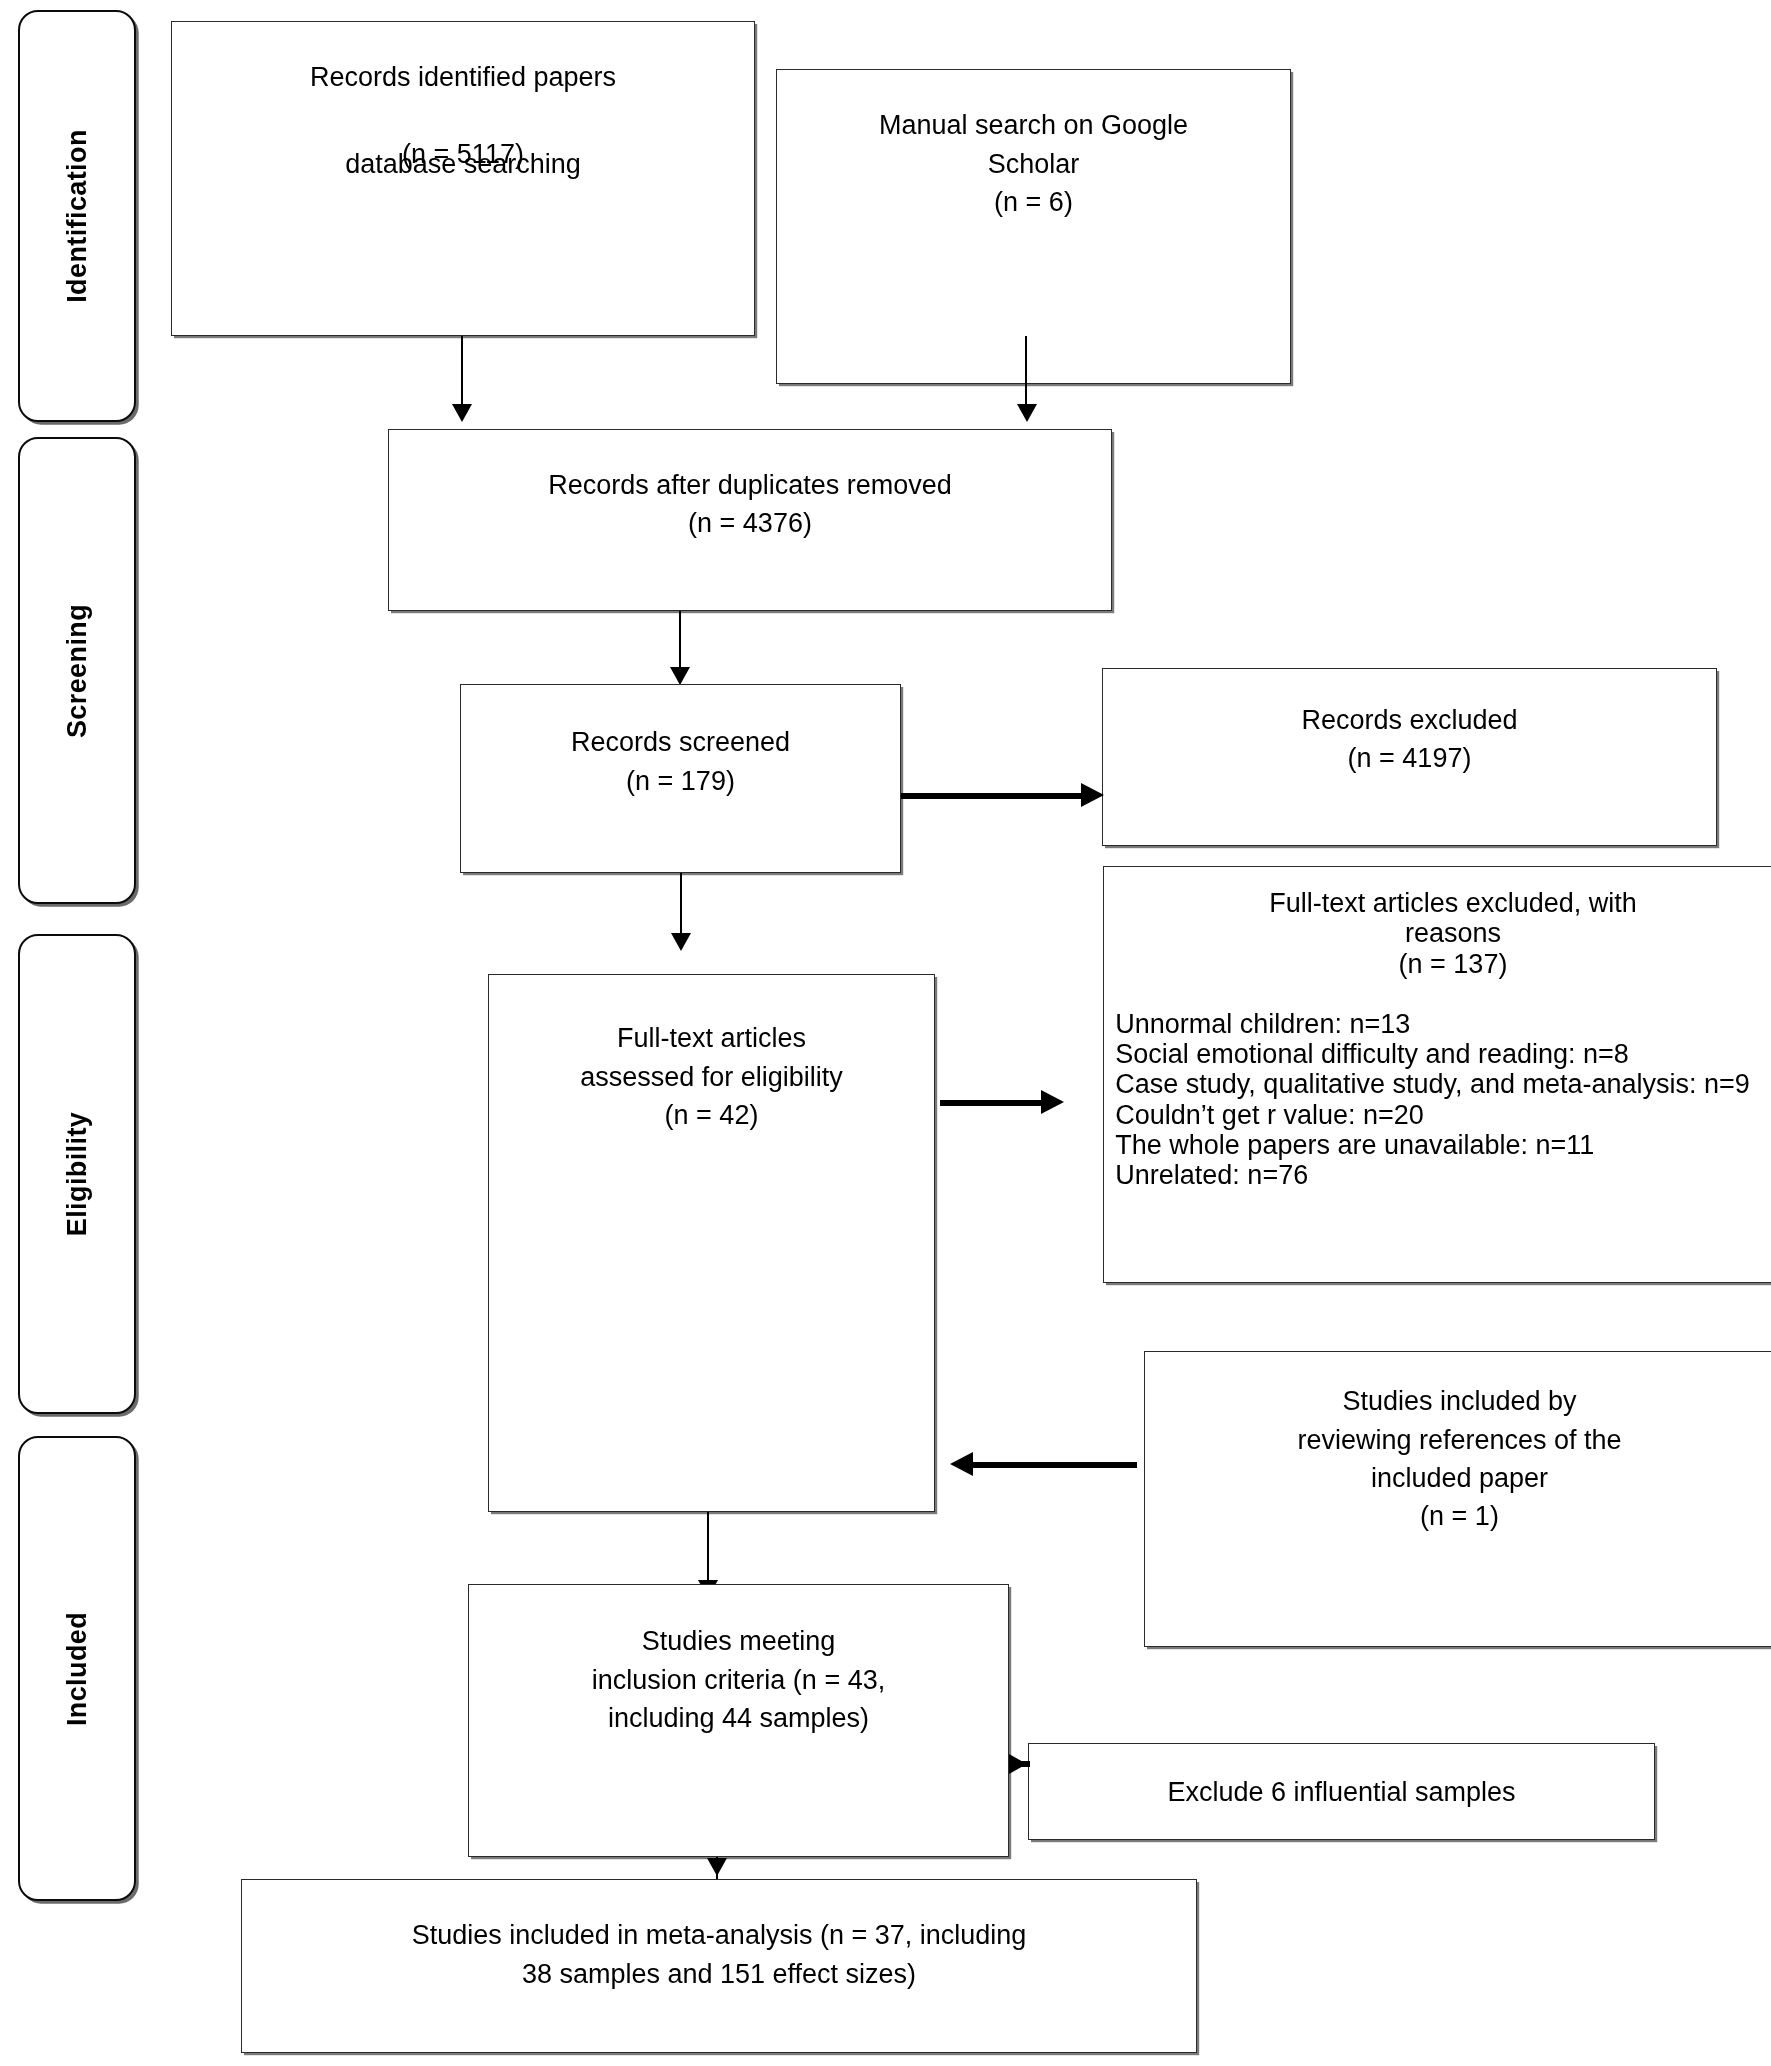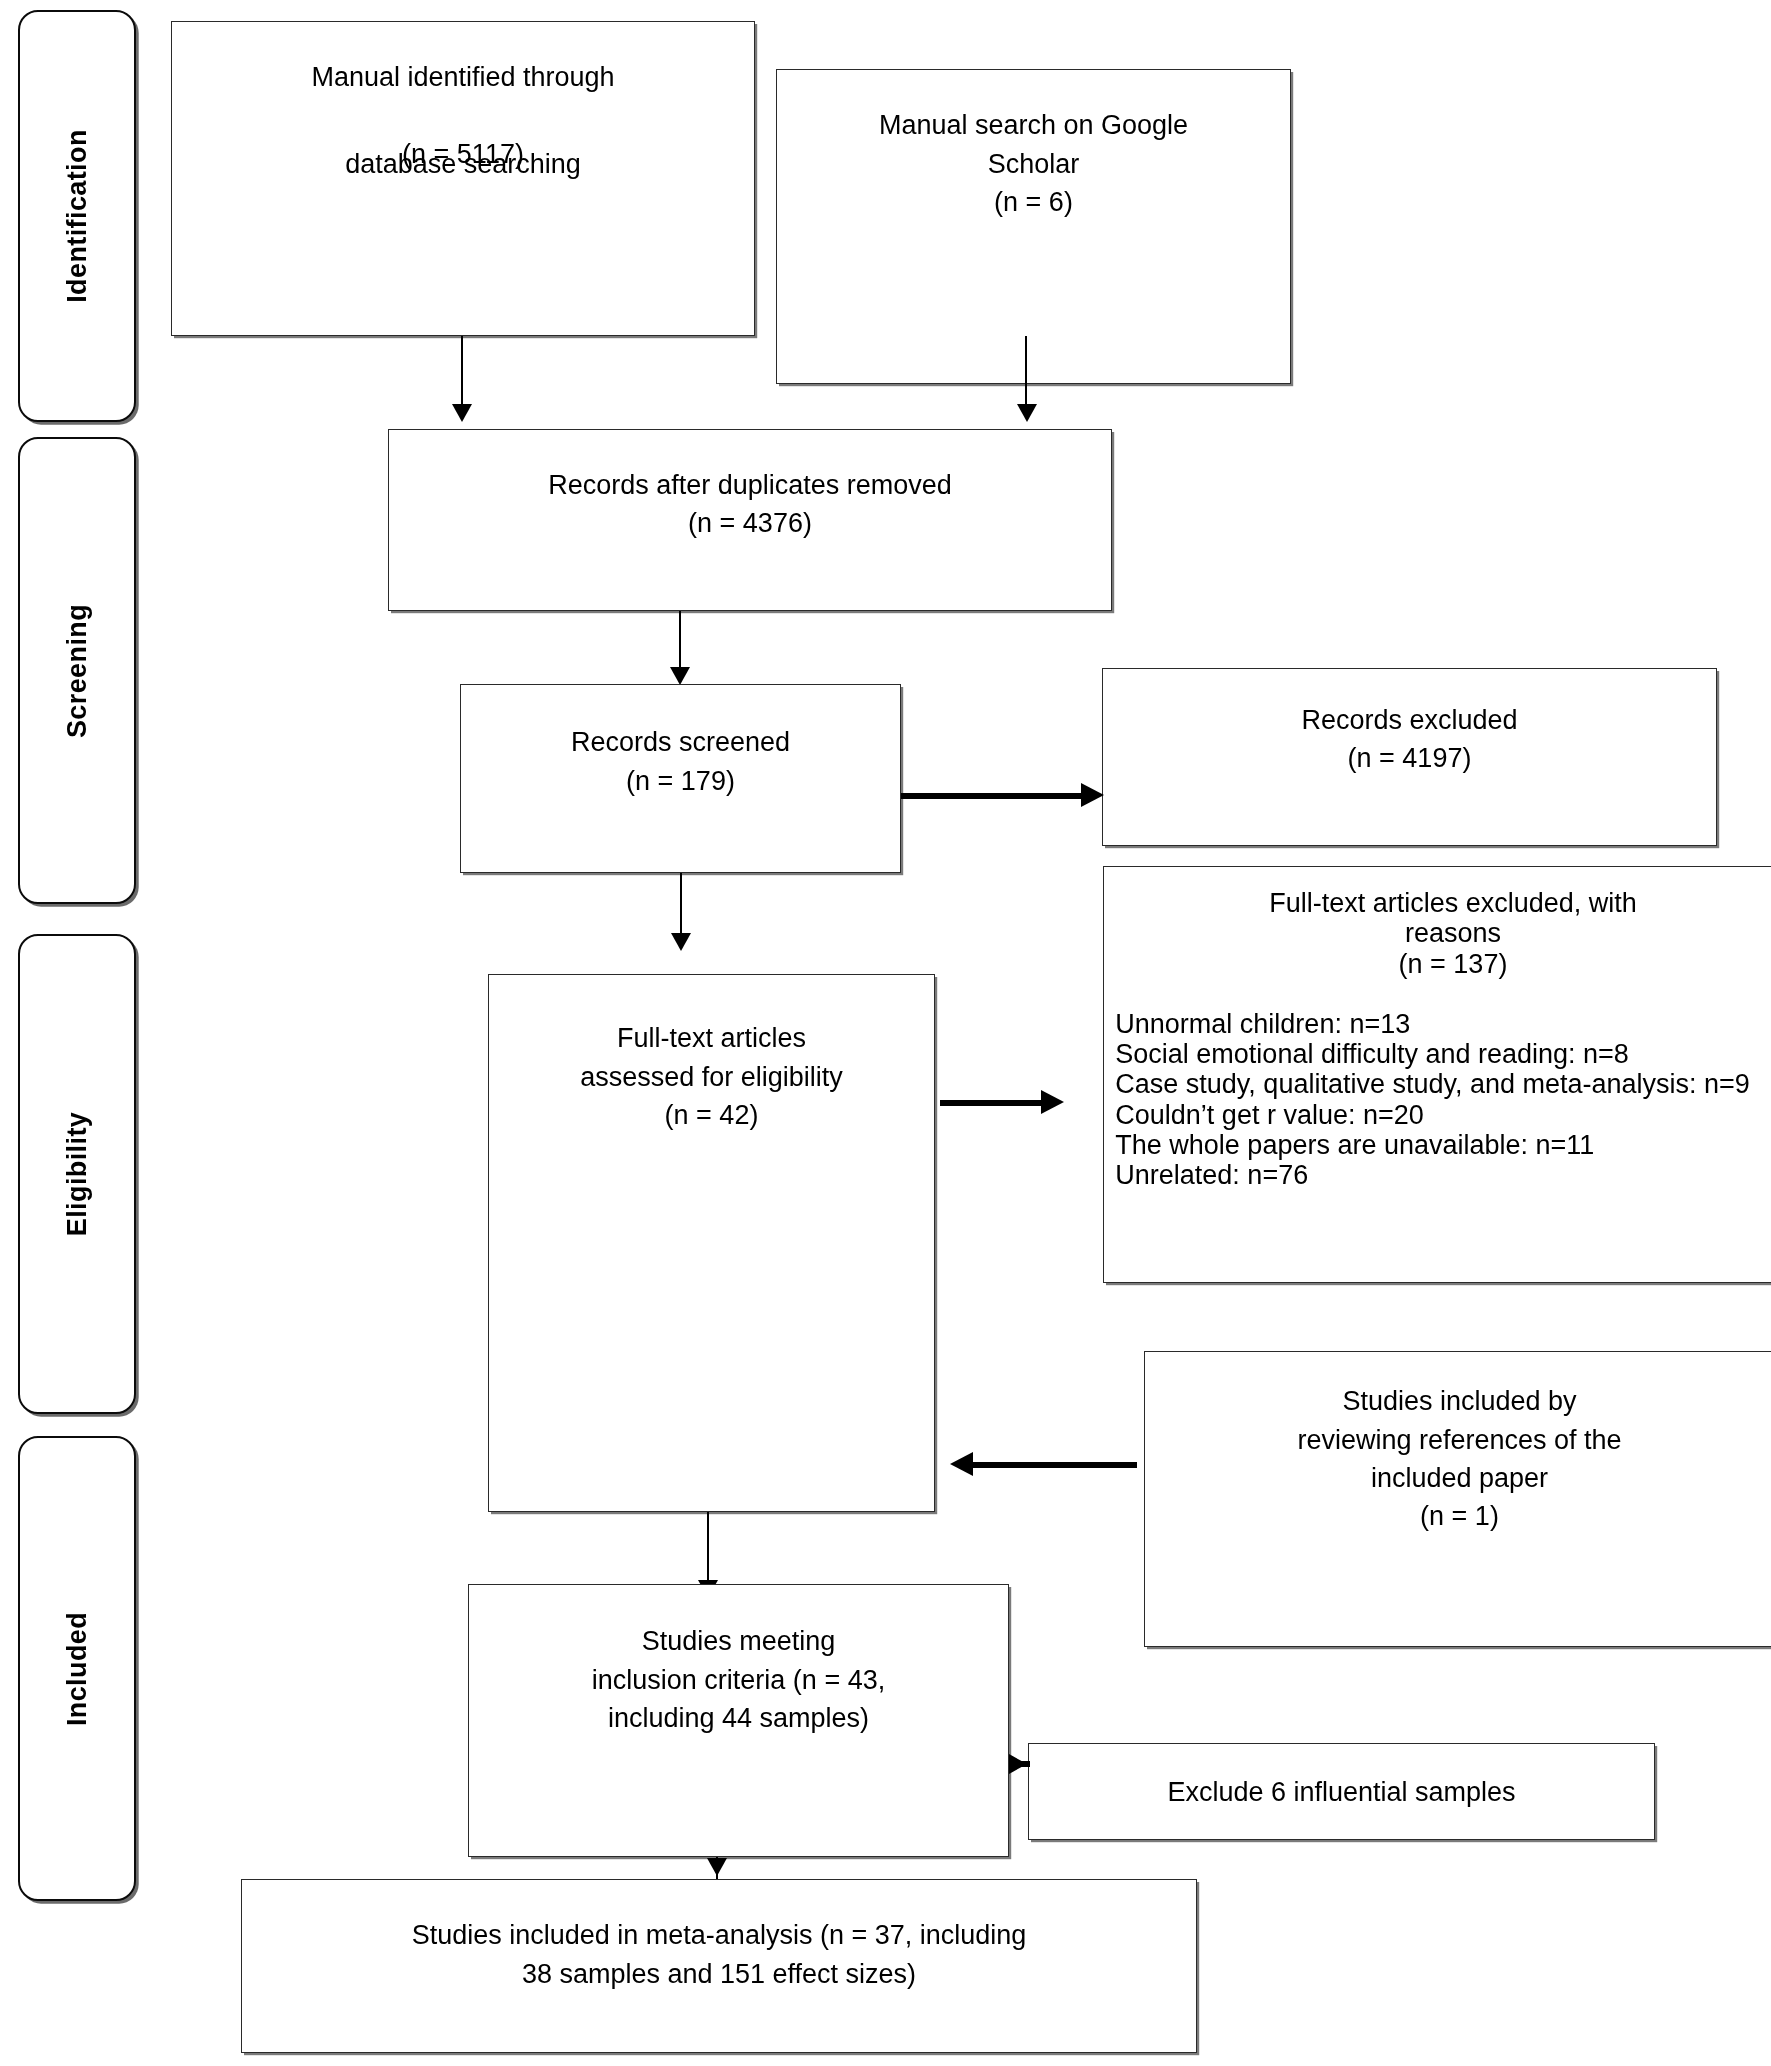--- a/index.html
+++ b/index.html
@@ -104,21 +104,21 @@
 
   <div class="phase-tab" style="left:17.5px;top:934px;width:118px;height:480px;">
     <span class="phase-label">Eligibility</span>
   </div>
 
   <div class="phase-tab" style="left:17.5px;top:1436px;width:118px;height:465px;">
     <span class="phase-label">Included</span>
   </div>
 
   <div class="box" style="left:171px;top:21px;width:584px;height:315px;">
-    <div class="box-text" style="top:38px;">Manual identified through</div>
+    <div class="box-text" style="top:38px;">Records identified papers</div>
     <div class="box-text" style="top:77px;margin-top:48px;">database searching</div>
     <div class="box-text" style="top:115px;">(n = 5117)</div>
   </div>
 
   <div class="box" style="left:776px;top:21px;width:515px;height:315px;margin-top:48px;">
     <div class="box-text" style="top:38px;">Manual search on Google</div>
     <div class="box-text" style="top:77px;">Scholar</div>
     <div class="box-text" style="top:115px;">(n = 6)</div>
   </div>
 

